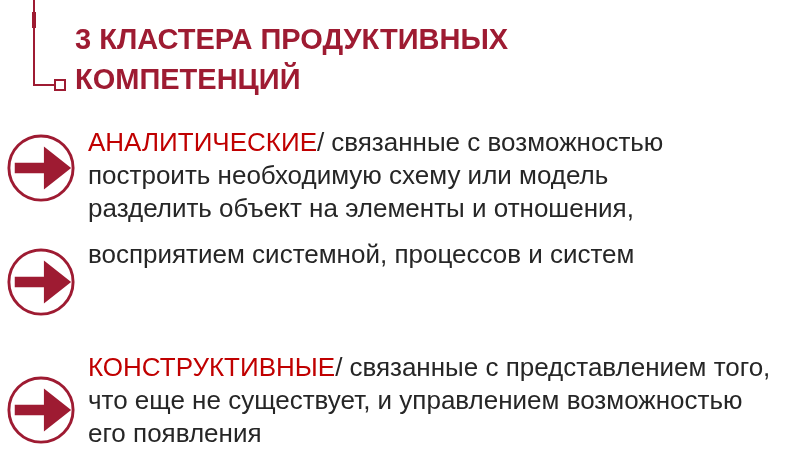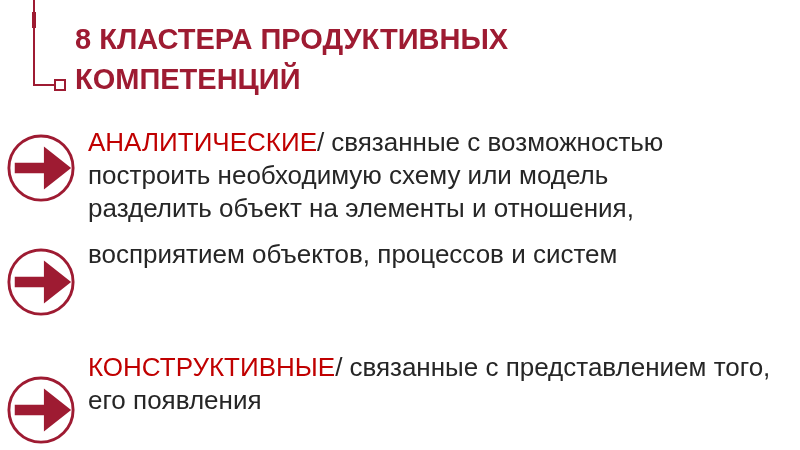--- a/index.html
+++ b/index.html
@@ -84,42 +84,43 @@
 </head>
 <body>
 
 <div id="slide" style="--maroon: #9E1B32; --kwred: #C00000; --body: #262626; --bg: #FFFFFF;">
 
   <div class="deco-vline"></div>
   <div class="deco-vline-accent"></div>
   <div class="deco-hline"></div>
   <div class="deco-square"></div>
 
-  <h1 class="slide-title" style="margin:0;">8 КЛАСТЕРА ПРОДУКТИВНЫХ КОМПЕТЕНЦИЙ</h1>
+  <h1 class="slide-title" style="margin:0;">3 КЛАСТЕРА ПРОДУКТИВНЫХ КОМПЕТЕНЦИЙ</h1>
 
   <svg id="icon-1" class="arrow-icon" viewBox="0 0 72 72" aria-hidden="true">
     <circle cx="36" cy="36" r="33" fill="none" stroke="currentColor" stroke-width="3"></circle>
     <polygon fill="currentColor" points="9,30.5 39,30.5 39,14 67,36 39,58 39,41.5 9,41.5"></polygon>
   </svg>
   <div id="text-1" class="item-text">
     <div><span class="kw">АНАЛИТИЧЕСКИЕ</span><span class="sep">/</span><span class="rest">связанные с возможностью</span></div>
     <div>построить необходимую схему или модель</div>
     <div>разделить объект на элементы и отношения,</div>
   </div>
 
   <svg id="icon-2" class="arrow-icon" viewBox="0 0 72 72" aria-hidden="true">
     <circle cx="36" cy="36" r="33" fill="none" stroke="currentColor" stroke-width="3"></circle>
     <polygon fill="currentColor" points="9,30.5 39,30.5 39,14 67,36 39,58 39,41.5 9,41.5"></polygon>
   </svg>
   <div id="text-2" class="item-text">
-    <div>восприятием объектов, процессов и систем</div>
+    <div>восприятием системной, процессов и систем</div>
   </div>
 
   <svg id="icon-3" class="arrow-icon" viewBox="0 0 72 72" aria-hidden="true">
     <circle cx="36" cy="36" r="33" fill="none" stroke="currentColor" stroke-width="3"></circle>
     <polygon fill="currentColor" points="9,30.5 39,30.5 39,14 67,36 39,58 39,41.5 9,41.5"></polygon>
   </svg>
   <div id="text-3" class="item-text">
     <div><span class="kw">КОНСТРУКТИВНЫЕ</span><span class="sep">/</span><span class="rest">связанные с представлением того,</span></div>
+    <div>что еще не существует, и управлением возможностью</div>
     <div>его появления</div>
   </div>
 
 </div>
 
 </body></html>

